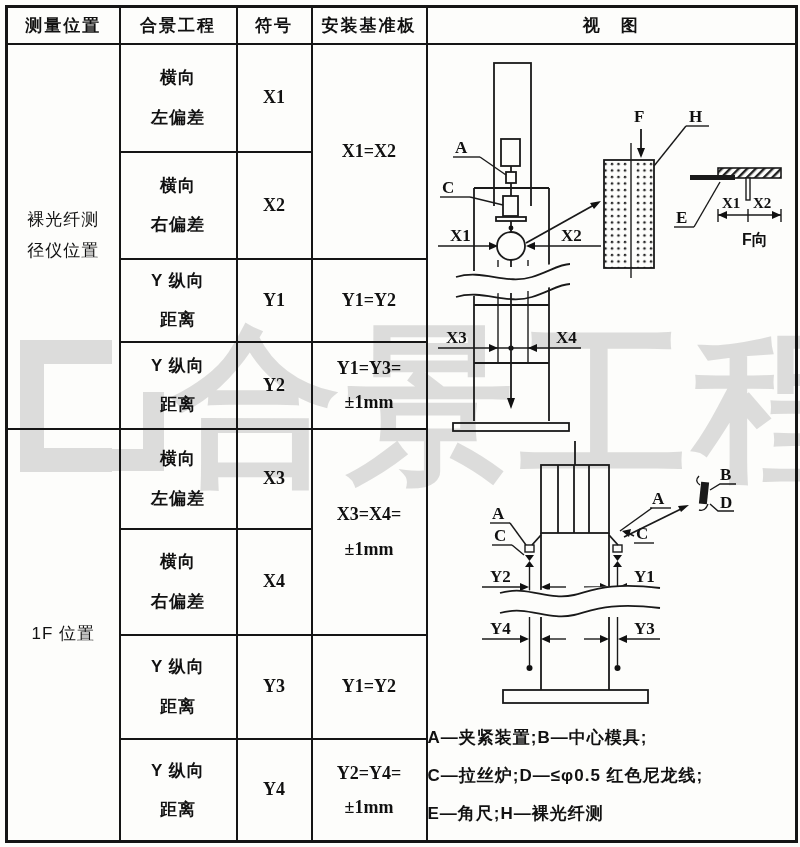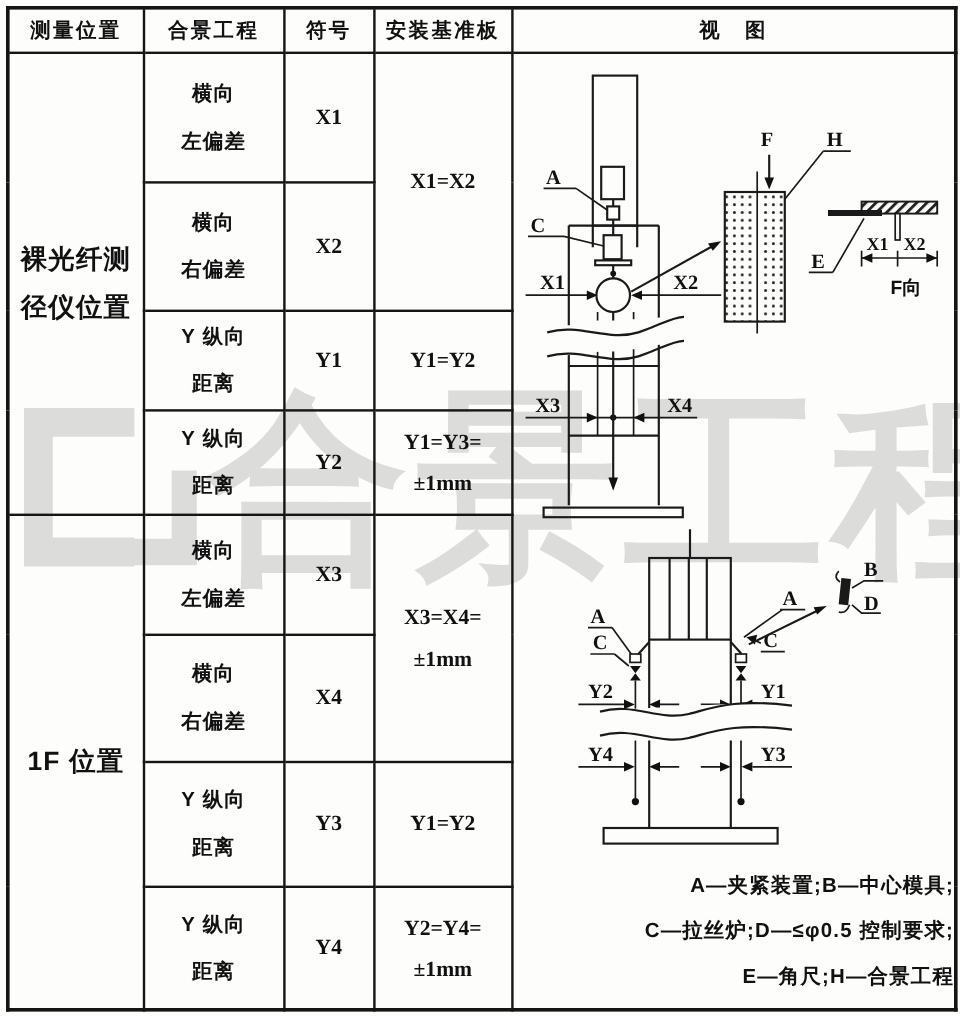--- a/index.html
+++ b/index.html
@@ -25,41 +25,41 @@
     width:790px;height:836px;
     border-collapse:collapse;table-layout:fixed;
     border:3px solid #151515;background:transparent;
   }
   table.spec td, table.spec th{
     border:2.5px solid #151515;
     padding:0;text-align:center;vertical-align:middle;
     color:#111;background:transparent;
   }
   th.hd{font-size:17px;font-weight:700;letter-spacing:2px;font-family:"Liberation Sans",sans-serif;}
-  td.pos{font-size:22px;font-weight:700;letter-spacing:1px;white-space:pre-line;line-height:1.8;}
+  td.pos{font-size:17px;font-weight:400;letter-spacing:1px;white-space:pre-line;line-height:1.8;}
   td.point{font-size:17px;font-weight:700;letter-spacing:1px;white-space:pre-line;line-height:2.3;}
   td.sym{font-size:18px;font-weight:700;font-family:"Liberation Serif",serif;}
   td.req{font-size:18px;font-weight:700;font-family:"Liberation Serif",serif;white-space:pre-line;line-height:1.9;}
   td.view{vertical-align:top;position:relative;padding:0;}
   
   .viewbox{position:absolute;inset:0;}
   svg.diag{display:block;}
   svg.diag .ln{stroke:#1a1a1a;stroke-width:1.8;fill:none;}
   svg.diag .thin{stroke:#1a1a1a;stroke-width:1.4;fill:none;}
   svg.diag .ah{fill:#111;stroke:none;}
   svg.diag .dot{fill:#111;stroke:none;}
   svg.diag text{
     fill:#111;stroke:none;font-weight:700;
     font-family:"Liberation Serif",serif;font-size:17px;
   }
   svg.diag text.sm{font-size:15px;}
   svg.diag text.cjk{font-family:"Liberation Sans",sans-serif;font-size:16px;}
   .legend{
     position:absolute;left:0;right:0;top:674px;z-index:2;
-    text-align:right;font-size:17px;font-weight:700;
+    text-align:left;font-size:17px;font-weight:700;
     line-height:38px;color:#111;letter-spacing:1px;
     font-family:"Liberation Sans",sans-serif;
   }
 </style>
 </head>
 <body>
 
 <div class="page">
 
   <div class="watermark">
@@ -281,22 +281,22 @@
             </g>
             <text x="292" y="435">B</text>
             <polyline class="thin" points="308,439 292,439 282,445"></polyline>
             <text x="292" y="463">D</text>
             <polyline class="thin" points="306,466 290,466 282,459"></polyline>
           </g>
         </svg>
 
         <div class="legend">
           <div>A—夹紧装置;B—中心模具;</div>
-          <div>C—拉丝炉;D—≤φ0.5 控制要求;</div>
-          <div>E—角尺;H—合景工程</div>
+          <div>C—拉丝炉;D—≤φ0.5 红色尼龙线;</div>
+          <div>E—角尺;H—裸光纤测</div>
         </div>
 
         </div>
       </td>
     </tr>
     <tr style="height:107px">
       <td class="point">横向
 右偏差</td>
       <td class="sym">X2</td>
     </tr>

